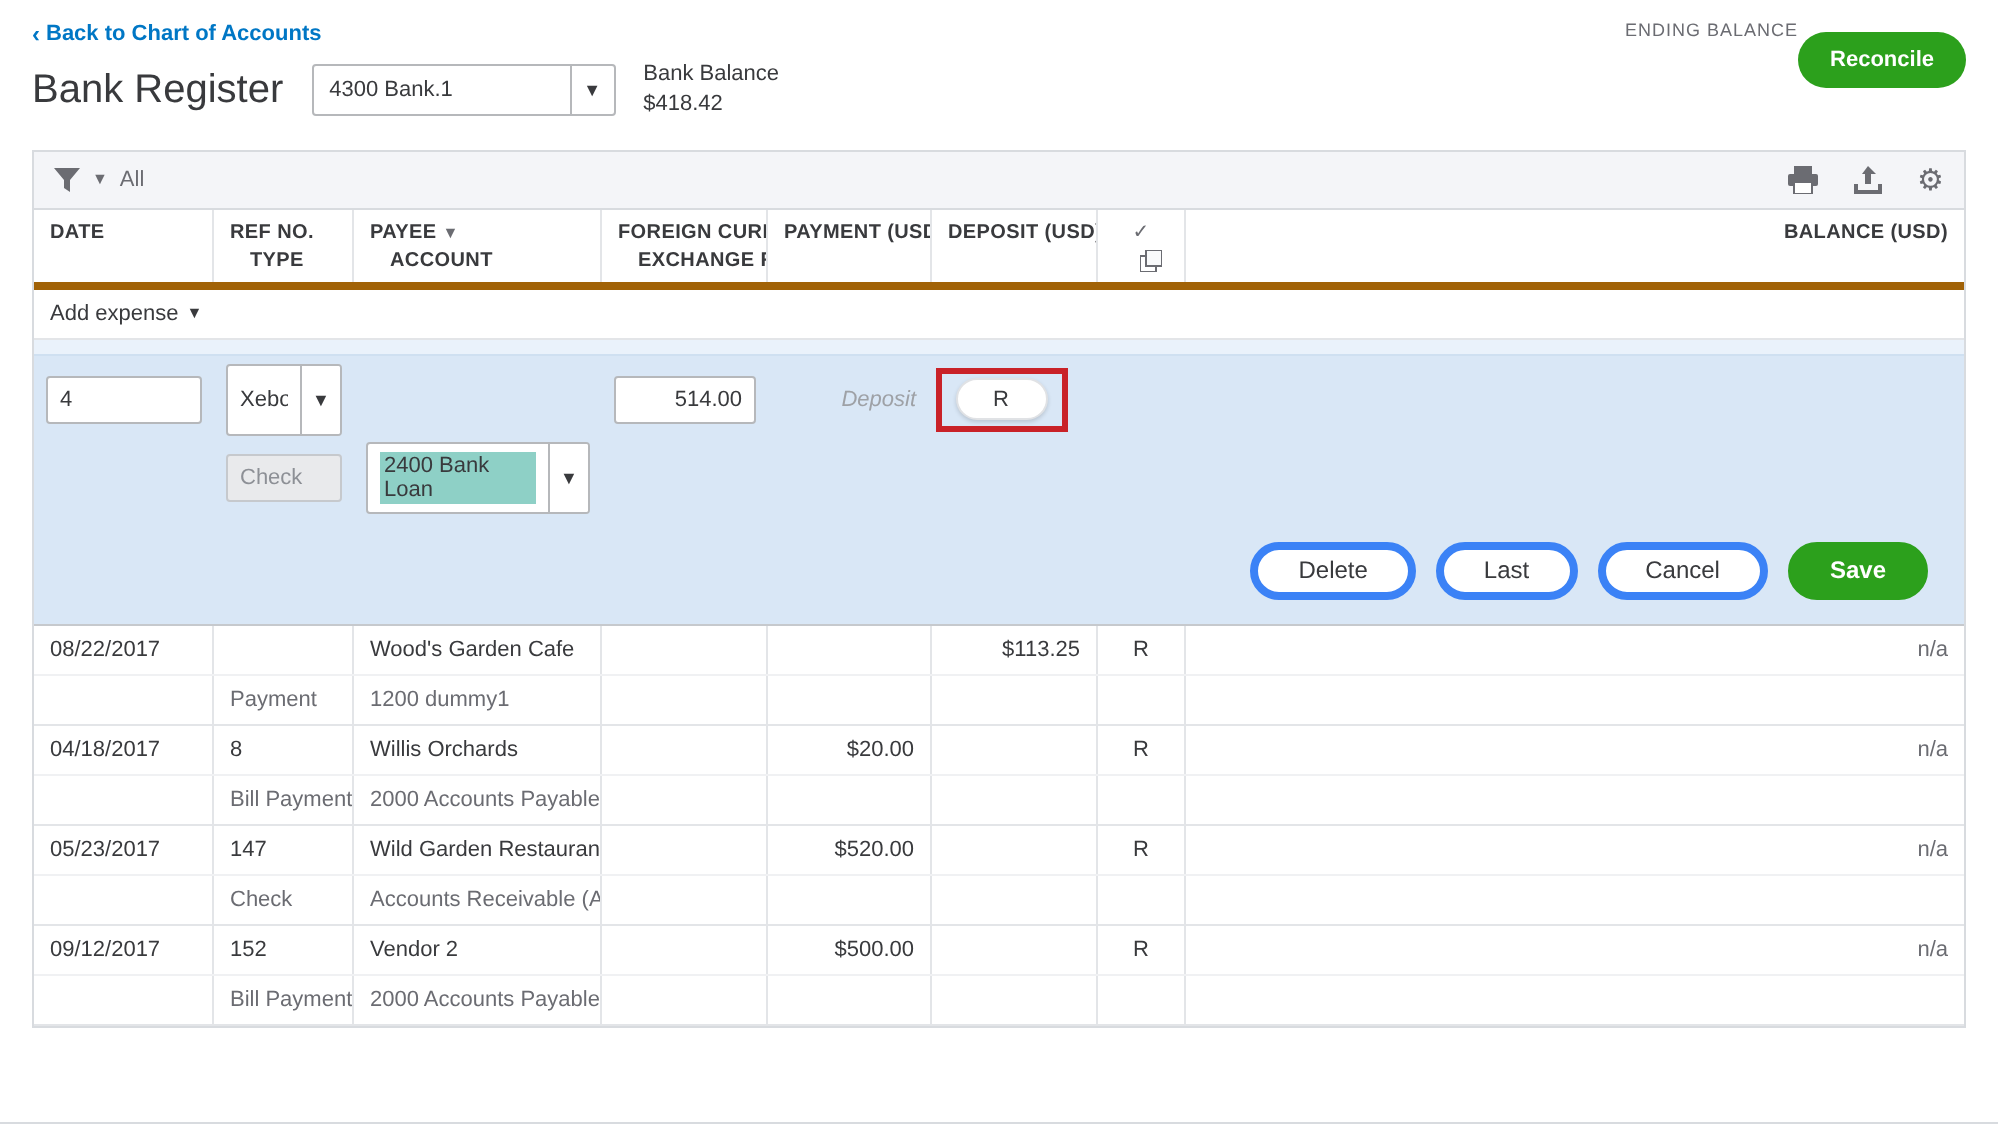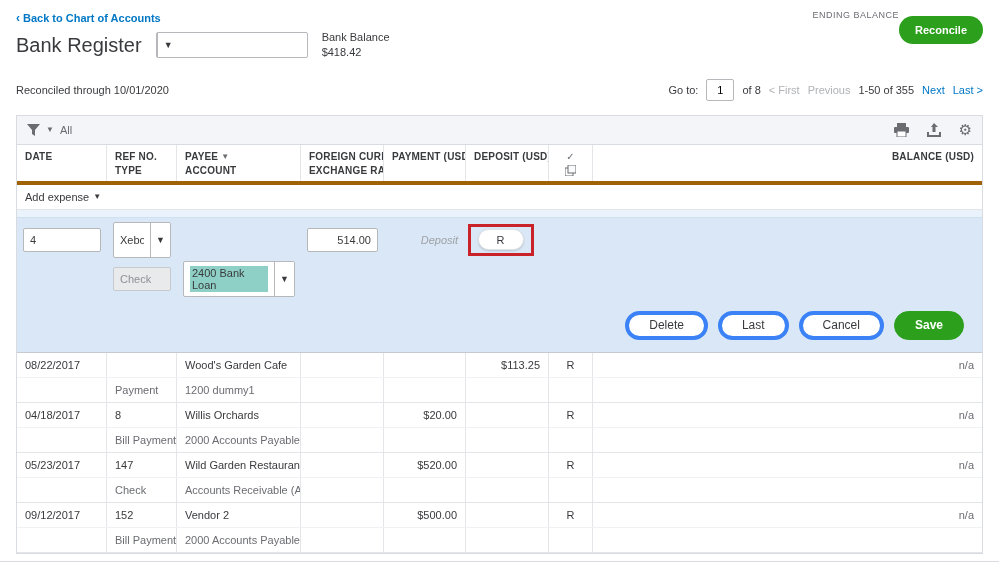--- a/index.html
+++ b/index.html
@@ -41,21 +41,21 @@
 
   .toolbar { height:30px; background:#f4f5f8; border:1px solid #d8dbdf; border-bottom:1px solid #d8dbdf; display:flex; align-items:center; justify-content:space-between; padding:0 10px; margin:0; }
   .toolbar { border-left:none; border-right:none; border-top:1px solid #d8dbdf; }
   .filter-group { display:flex; align-items:center; gap:6px; cursor:pointer; color:#6b6c72; font-size:11px; }
   .tool-icons { display:flex; align-items:center; gap:18px; color:#6b6c72; }
   .tool-icons svg, .filter-group svg { display:block; }
   .icon-btn { cursor:pointer; display:flex; align-items:center; }
 
   .thead { font-size:10px; font-weight:bold; letter-spacing:.2px; color:#393a3d; }
   .thead .row1 .cell { height:19px; padding-top:4px; }
-  .thead .row2 .cell { height:17px; padding-bottom:3px; }
+  .thead .row2 .cell { height:17px; padding-bottom:3px;margin-left:10px; }
   .thead { border-bottom:4px solid #a16207;text-align:right; }
   .vline { border-right:1px solid #e3e5e8; }
   .hdr-caret { font-size:8px; margin-left:3px; color:#6b6c72; }
   .check-glyph { color:#6b6c72; font-size:10px; font-weight:normal; }
 
   .add-expense-row { height:25px; display:flex; align-items:center; padding:0 8px; font-size:11px; border-bottom:1px solid #e3e5e8; cursor:pointer; }
   .add-expense-row .caret { font-size:8px; margin-left:4px; color:#393a3d; }
 
   
   .edit-block { background:#d9e7f6; border-bottom:1px solid #c6c9cd; }
@@ -95,49 +95,37 @@
 
   <div class="header">
     <div>
       <a class="back-link">
           <span class="chev">‹</span>
           <span>Back to Chart of Accounts</span>
         </a>
       <div class="title-row">
         <div class="page-title">Bank Register</div>
         <div class="account-select">
+          <div class="val">4300 Bank.1</div>
           <div class="caret-box">▼</div>
         </div>
         <div class="bank-balance">
           <div class="lbl">Bank Balance</div>
           <div>$418.42</div>
         </div>
       </div>
     </div>
     <div class="header-right">
       <div class="ending-balance">
         <div class="eb-label">ENDING BALANCE</div>
       </div>
       <button class="btn-reconcile">Reconcile</button>
     </div>
   </div>
 
-  <div class="subheader">
-    <div>Reconciled through 10/01/2020</div>
-    <div class="pager">
-      <span>Go to:</span>
-      <input class="goto-input" value="1" style="">
-      <span>of 8</span>
-      <span class="pg-disabled">&lt; First</span>
-      <span class="pg-disabled">Previous</span>
-      <span class="pg-range">1-50 of 355</span>
-      <span class="pg-link">Next</span>
-      <span class="pg-link">Last &gt;</span>
-    </div>
-  </div>
 
   <div class="table-wrap">
 
     <div class="toolbar">
       <div class="filter-group">
         <svg width="13" height="12" viewBox="0 0 13 12">
             <path d="M0 0h13L8 6v6L5 10V6L0 0z" fill="#6b6c72"></path>
           </svg>
         <span style="font-size:8px">▼</span>
         <span>All</span>

